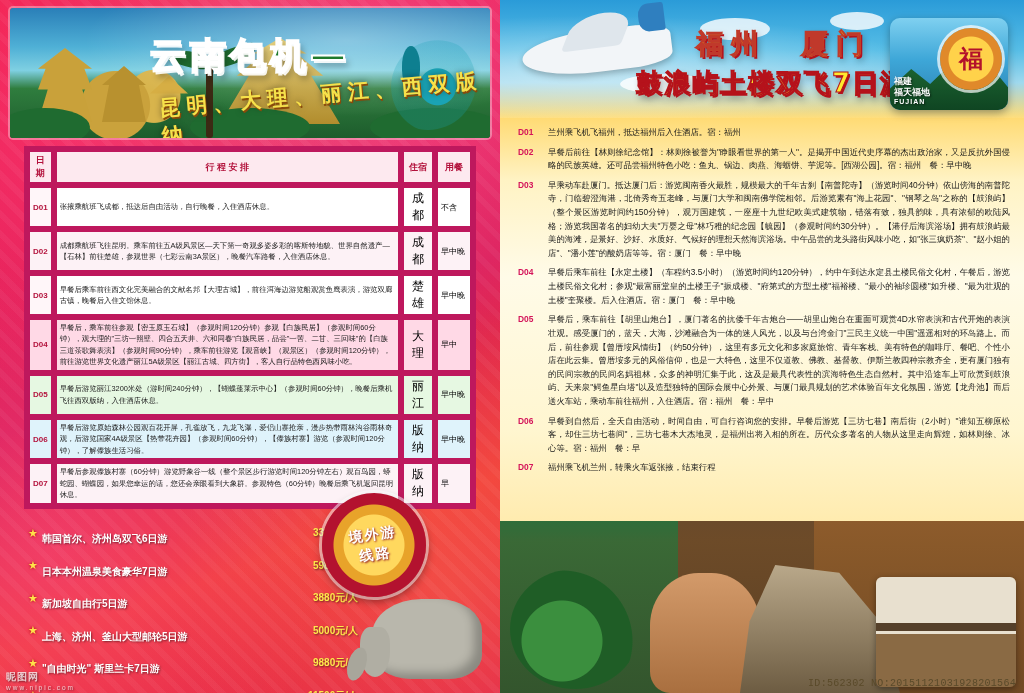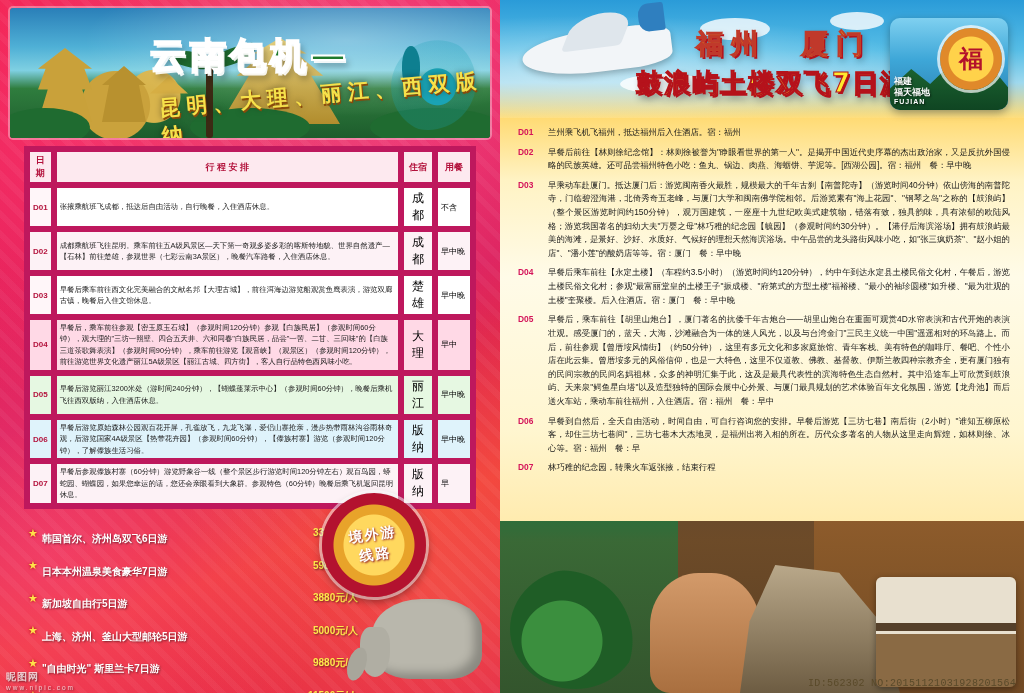--- a/index.html
+++ b/index.html
@@ -390,21 +390,21 @@
       <div class="d-item">
         <span class="d-code">D05</span>
         <span class="d-text">早餐后，乘车前往【胡里山炮台】，厦门著名的抗倭千年古炮台——胡里山炮台在重面可观赏4D水帘表演和古代开炮的表演壮观。感受厦门的，蓝天，大海，沙滩融合为一体的迷人风光，以及与台湾金门"三民主义统一中国"遥遥相对的环岛路上。而后，前往参观【曾厝垵风情街】（约50分钟），这里有多元文化和多家庭旅馆、青年客栈、美有特色的咖啡厅、餐吧、个性小店在此云集。曾厝垵多元的风俗信仰，也是一大特色，这里不仅道教、佛教、基督教、伊斯兰教四种宗教齐全，更有厦门独有的民间宗教的民间名妈祖林，众多的神明汇集于此，这及是最具代表性的滨海特色生态自然村。其中沿途车上可欣赏到鼓浪屿、天来泉"鳄鱼星白塔"以及造型独特的国际会展中心外景、与厦门最具规划的艺术体验百年文化氛围，游览【龙舟池】而后送火车站，乘动车前往福州，入住酒店。宿：福州　餐：早中</span>
       </div>
       <div class="d-item">
         <span class="d-code">D06</span>
         <span class="d-text">早餐到自然后，全天自由活动，时间自由，可自行咨询您的安排。早餐后游览【三坊七巷】南后街（2小时）"谁知五柳原松客，却住三坊七巷间"，三坊七巷木大杰地灵，是福州出将入相的所在。历代众多著名的人物从这里走向辉煌，如林则徐、冰心等。宿：福州　餐：早</span>
       </div>
       <div class="d-item">
         <span class="d-code">D07</span>
-        <span class="d-text">林巧稚的纪念园，转乘火车返张掖，结束行程</span>
+        <span class="d-text">福州乘飞机兰州，转乘火车返张掖，结束行程</span>
       </div>
     </div>
 
     <div class="photo-strip">
       <div class="ph-leaf"></div>
       <div class="ph-hand"></div>
       <div class="ph-rock"></div>
       <div class="ph-tulou"></div>
     </div>
 

